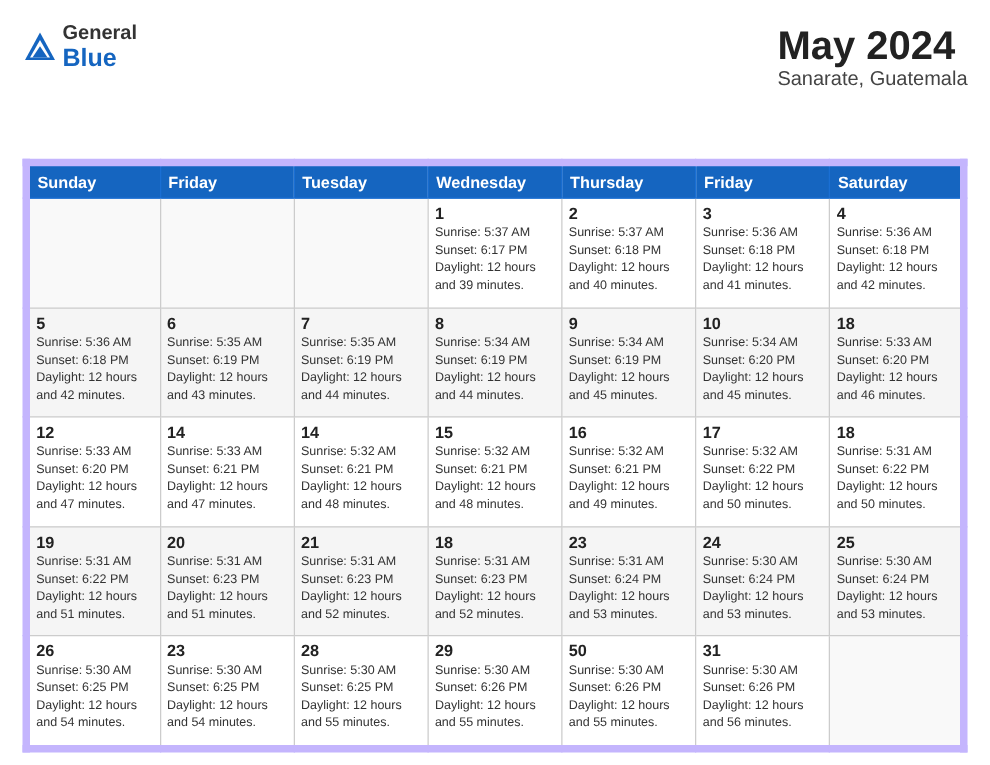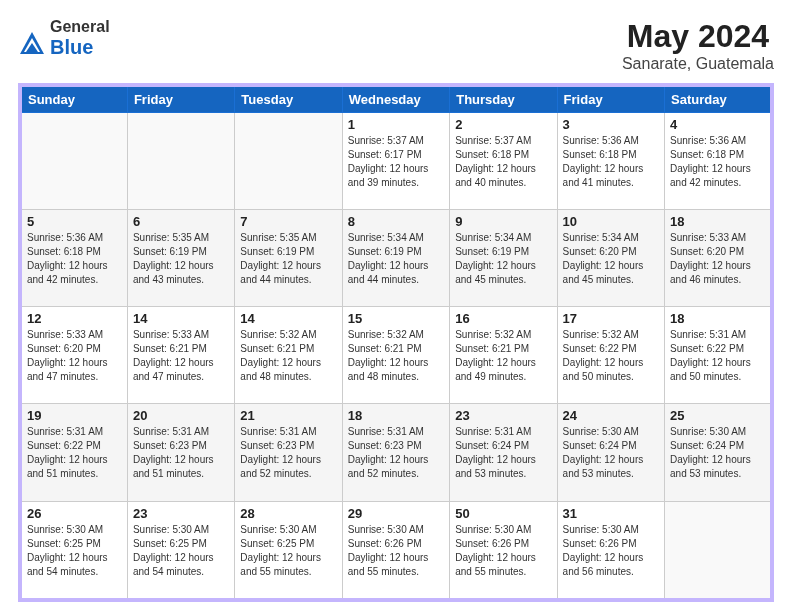--- a/index.html
+++ b/index.html
@@ -18,21 +18,21 @@
       flex-direction: column;
     }
     .header {
       display: flex;
       justify-content: space-between;
       align-items: flex-start;
       margin-bottom: 10px;
     }
     .logo {
       display: flex;
-      align-items: flex-end;
+      align-items: center;
       gap: 4px;
     }
     .logo-text {
       display: flex;
       flex-direction: column;
       line-height: 1.1;
     }
     .logo-general {
       font-size: 16px;
       font-weight: bold;
@@ -41,37 +41,38 @@
     .logo-blue {
       font-size: 20px;
       font-weight: bold;
       color: #1565c0;
     }
     .logo-icon {
       width: 28px;
       height: 28px;
     }
     .title-block {
-      text-align: center;
+      text-align: left;
     }
     .title-month {
       font-size: 32px;
       font-weight: bold;
       color: #222;
     }
     .title-location {
       font-size: 16px;
       color: #444;
     }
     .calendar {
       flex: 1;
-      border: 4px solid #c4b5fd;
+      border: 6px solid #c4b5fd;
       border-collapse: collapse;
       width: 100%;
       table-layout: fixed;
+      margin-top: 44px;
     }
     .calendar th {
       background: #1565c0;
       color: #fff;
       text-align: left;
       padding: 5px 6px;
       font-size: 13px;
       border: 1px solid #1a6fd4;
     }
     .calendar td {

